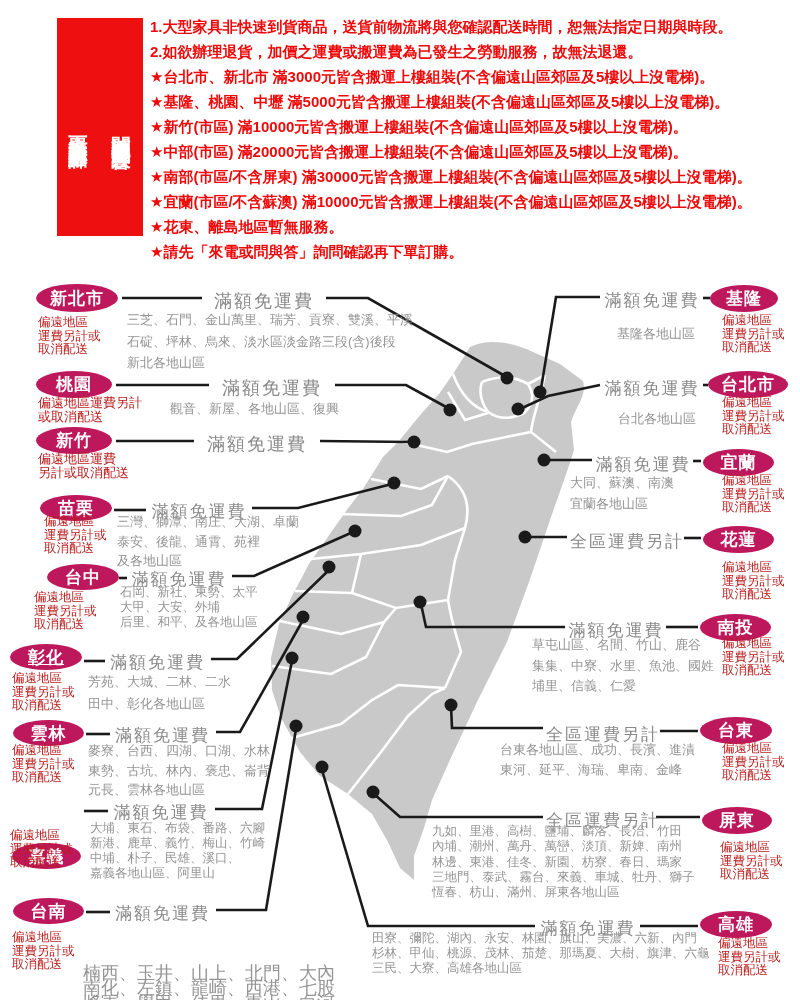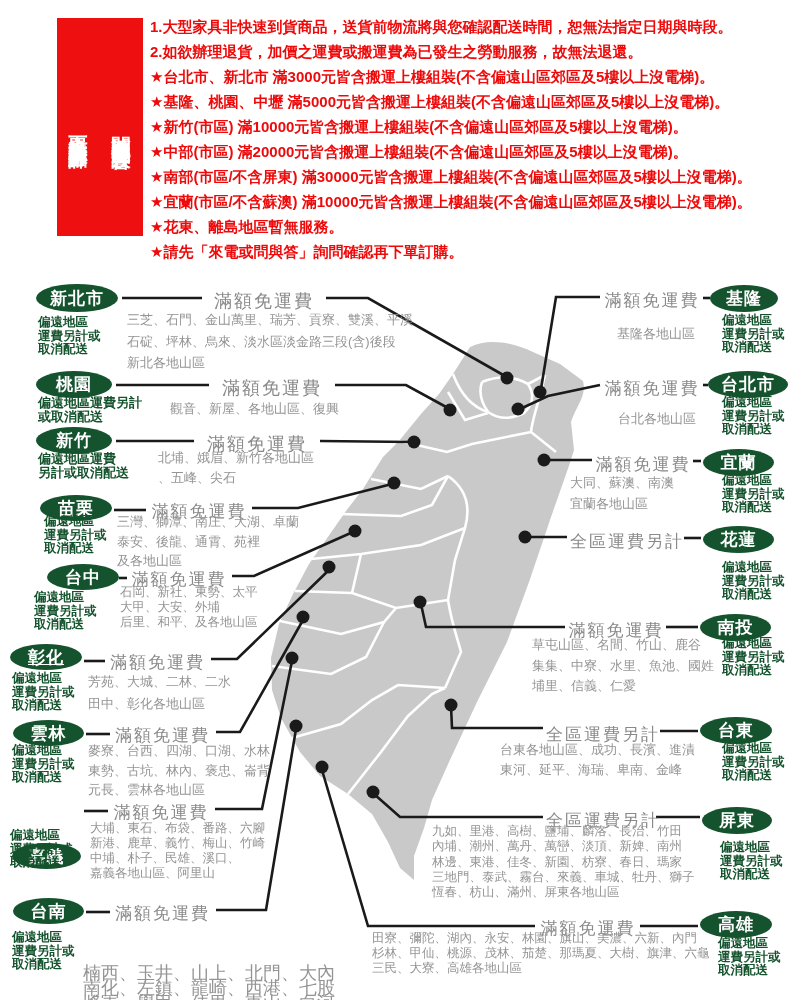--- a/index.html
+++ b/index.html
@@ -11,29 +11,29 @@
   svg.maplayer{position:absolute;left:0;top:0;}
   .vbox{
     position:absolute;left:57px;top:18px;width:86px;height:218px;
     background:#ee1010;color:#fff;font-weight:bold;font-size:19px;
     writing-mode:vertical-rl;text-orientation:upright;letter-spacing:1.5px;
     line-height:43px;white-space:pre-line;text-align:center;padding-top:2px;box-sizing:border-box;
   }
   .rednotes{position:absolute;left:150px;top:14px;width:648px;}
   .redline{color:#ee0a0a;font-size:15px;font-weight:bold;height:25px;line-height:25px;white-space:pre;}
   .oval{
-    position:absolute;background:#14532d;color:#fff;font-weight:bold;font-size:17px;
+    position:absolute;background:#be185d;color:#fff;font-weight:bold;font-size:17px;
     border-radius:50%;display:flex;align-items:center;justify-content:center;
     letter-spacing:1px;
   }
   .fee{
     position:absolute;color:#8a8a8a;letter-spacing:2px;text-align:center;white-space:pre;
   }
   .note{
-    position:absolute;color:#14532d;font-weight:bold;font-size:12.5px;line-height:13.5px;white-space:pre-line;
+    position:absolute;color:#b91c1c;font-weight:normal;font-size:12.5px;line-height:13.5px;white-space:pre-line;
   }
   .list{
     position:absolute;color:#949494;font-size:13px;line-height:21px;white-space:pre;
   }
 </style>
 </head>
 <body>
 
 <div id="stage">
 
@@ -157,22 +157,20 @@
   <div class="oval" style="left:36px;top:371px;width:76px;height:27px;">桃園</div>
   <div class="fee" style="left:213px;top:376px;width:118px;font-size:18px;">滿額免運費</div>
   <div class="note" style="left:38px;top:396px;font-size:13px;line-height:13.5px;">偏遠地區運費另計
 或取消配送</div>
   <div class="list" style="left:170px;top:398px;">觀音、新屋、各地山區、復興</div>
 
   <div class="oval" style="left:36px;top:427px;width:76px;height:27px;">新竹</div>
   <div class="fee" style="left:198px;top:432px;width:118px;font-size:18px;">滿額免運費</div>
   <div class="note" style="left:38px;top:452px;font-size:13px;line-height:13.5px;">偏遠地區運費
 另計或取消配送</div>
-  <div class="list" style="left:158px;top:448px;line-height:20px;">北埔、娥眉、新竹各地山區
-、五峰、尖石</div>
 
   <div class="oval" style="left:40px;top:495px;width:72px;height:26px;">苗栗</div>
   <div class="fee" style="left:150px;top:500px;width:98px;font-size:17px;">滿額免運費</div>
   <div class="note" style="left:44px;top:515px;">偏遠地區
 運費另計或
 取消配送</div>
   <div class="list" style="left:117px;top:512px;line-height:19.5px;">三灣、獅潭、南庄、大湖、卓蘭
 泰安、後龍、通霄、苑裡
 及各地山區</div>
 

